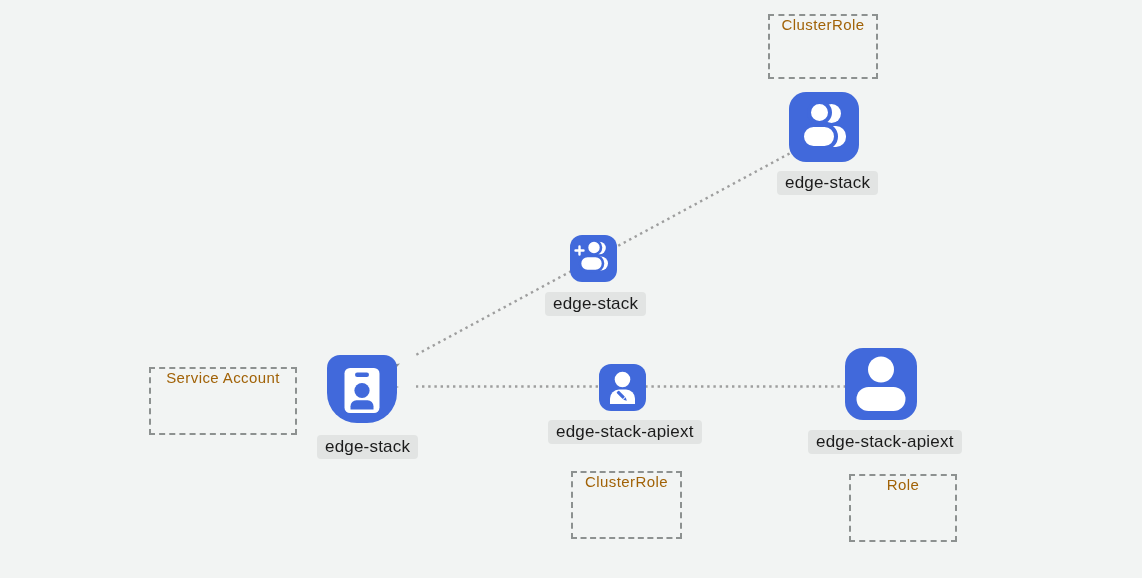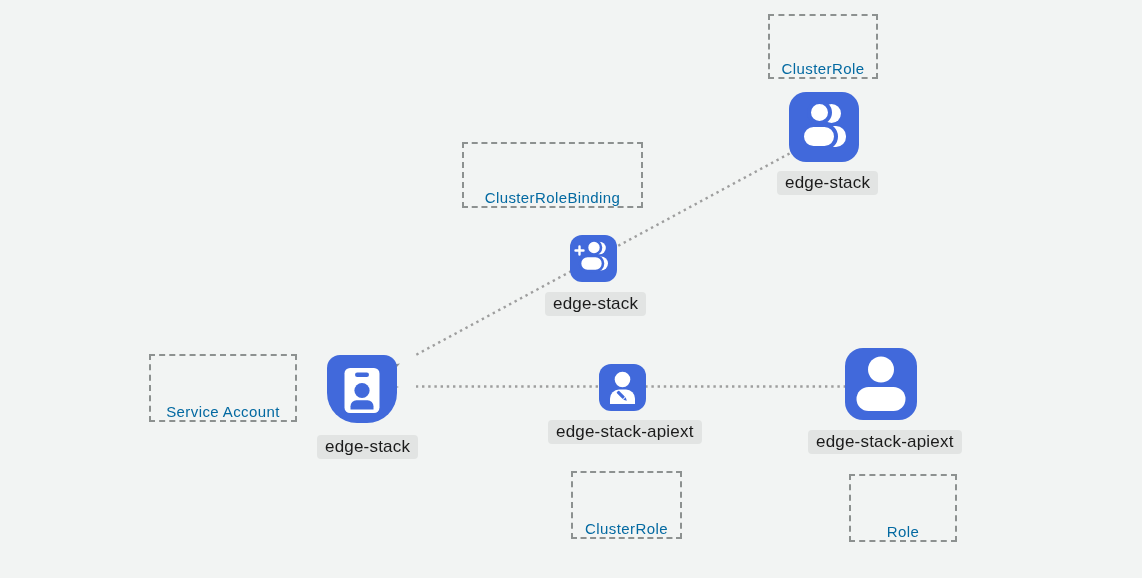--- a/index.html
+++ b/index.html
@@ -11,28 +11,28 @@
     overflow:hidden;
   }
   
   .edges-layer{position:absolute;left:0;top:0;z-index:1;}
   .dotline{stroke:#9E9E9E;stroke-width:2.4;stroke-dasharray:2.4 3.8;fill:none;}
   .arrowhead{fill:#8F9190;}
   
   .kind-box{
     position:absolute;z-index:1;
     border:2px dashed #8D9190;
-    color:#0369a1;
+    color:#a16207;
     font-size:15px;letter-spacing:.4px;
-    display:flex;align-items:flex-end;justify-content:center;
+    display:flex;align-items:flex-start;justify-content:center;
     box-sizing:border-box;background:transparent;
   }
   #box-cluster-role{left:768px;top:14px;width:110px;height:65px;}
   #box-cluster-role-binding{left:462px;top:142px;width:181px;height:66px;}
-  #box-service-account{left:149px;top:354px;width:148px;height:68px;}
+  #box-service-account{left:149px;top:367px;width:148px;height:68px;}
   #box-role-binding{left:571px;top:471px;width:111px;height:68px;}
   #box-role{left:849px;top:474px;width:108px;height:68px;}
   
   .node-icon{
     position:absolute;z-index:2;
     background:#4169DB;
     display:flex;align-items:center;justify-content:center;
   }
   .node-icon svg{display:block;width:100%;height:100%;}
   #icon-cluster-role{left:789px;top:92px;width:70px;height:70px;border-radius:17px;}
@@ -66,23 +66,20 @@
       <polygon class="arrowhead" points="0,0 23,-8.5 15.5,0 23,8.5" transform="translate(400,363.5) rotate(151.7)"></polygon>
     </g>
     <g>
       <line class="dotline" x1="846" y1="386.5" x2="416" y2="386.5"></line>
       <polygon class="arrowhead" points="0,0 23,-8.5 15.5,0 23,8.5" transform="translate(399,387) rotate(180)"></polygon>
     </g>
   </svg>
 
   <div class="kind-box" id="box-cluster-role">
     <span>ClusterRole</span>
-  </div>
-  <div class="kind-box" id="box-cluster-role-binding">
-    <span>ClusterRoleBinding</span>
   </div>
   <div class="kind-box" id="box-service-account">
     <span>Service Account</span>
   </div>
   <div class="kind-box" id="box-role-binding">
     <span>ClusterRole</span>
   </div>
   <div class="kind-box" id="box-role">
     <span>Role</span>
   </div>

